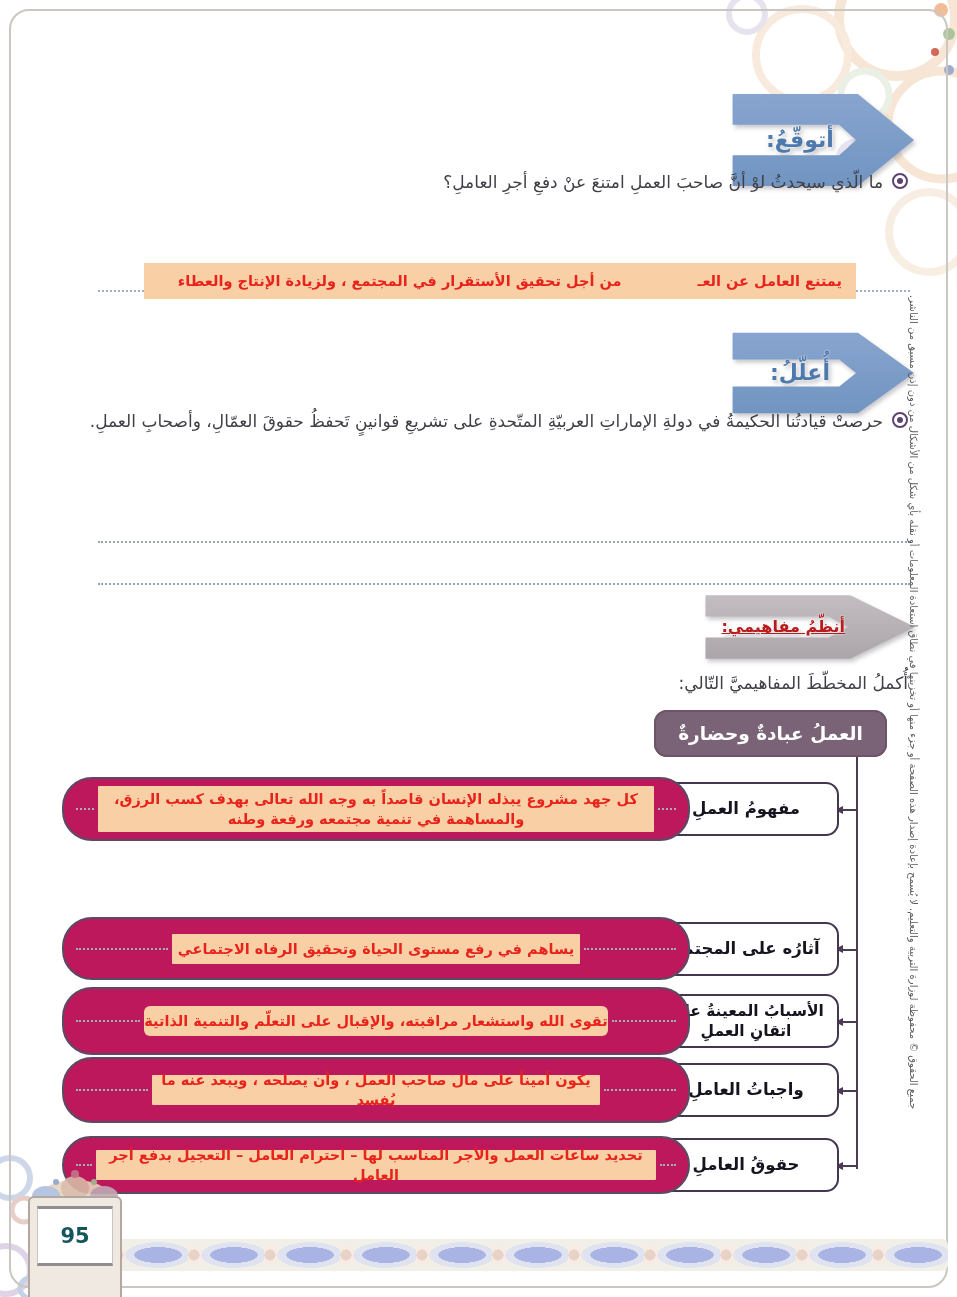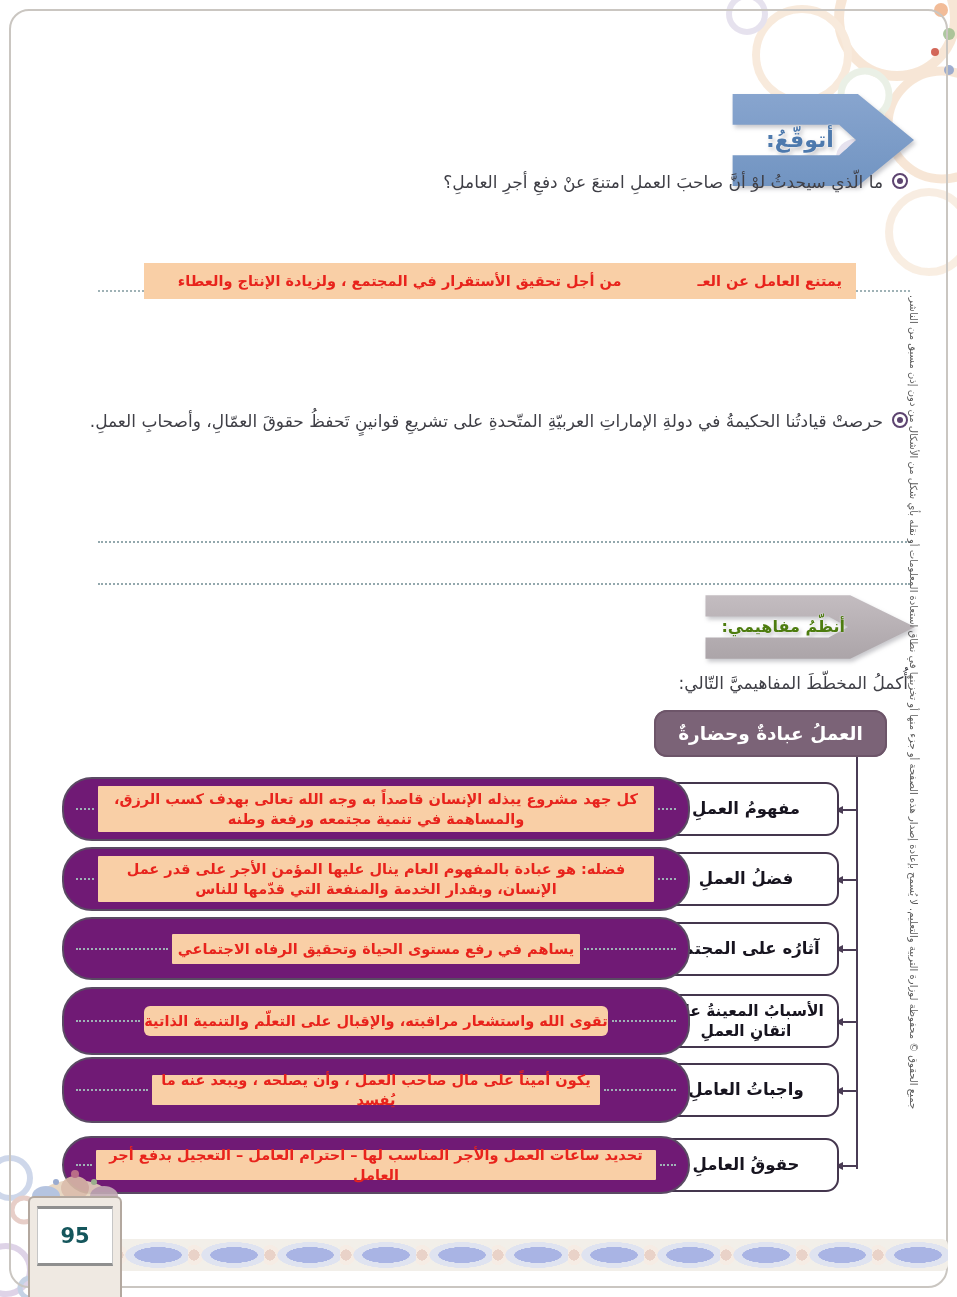--- a/index.html
+++ b/index.html
@@ -9,21 +9,21 @@
 
   
   .banner{position:absolute;filter:drop-shadow(2px 3px 2px rgba(110,110,120,.38));}
   .band{width:100%;height:100%;
         clip-path:polygon(3% 14%,70% 14%,100% 50%,70% 86%,3% 86%,3% 62%,60% 62%,69% 50%,60% 38%,3% 38%);}
   .banner.blue .band{background:linear-gradient(180deg,#8ca8d1 0%,#6d91bf 100%);}
   .banner.gray .band{background:linear-gradient(180deg,#c8c1c5 0%,#a7a0a4 100%);}
   .btext{position:absolute;left:6%;right:28%;top:36%;height:28%;display:flex;align-items:center;
          justify-content:center;font-weight:bold;font-size:22px;white-space:nowrap;}
   .banner.blue .btext{color:#4d79ad;text-shadow:0 0 2px #fff;}
-  .banner.gray .btext{color:#4d7c0f;text-shadow:0 0 2px #fff;}
+  .banner.gray .btext{color:#b91c1c;text-shadow:0 0 2px #fff;text-decoration:underline;}
 
   .line{position:absolute;text-align:right;color:#3f3f46;font-size:17px;line-height:38px;}
   .bullet{display:inline-block;vertical-align:middle;width:12px;height:12px;border:2.4px solid #5d4470;
           border-radius:50%;margin-left:9px;position:relative;top:-2px;}
   .bullet::after{content:'';position:absolute;left:3px;top:3px;width:6px;height:6px;border-radius:50%;background:#5d4470;}
 
   .dotline{position:absolute;border-bottom:2.6px dotted #93a8ad;}
 
   .ans-row{position:absolute;display:flex;align-items:flex-end;direction:rtl;}
   .lead{flex:1;border-bottom:2.6px dotted #9fb2b6;margin-bottom:7px;}
@@ -32,21 +32,21 @@
       font-size:14.5px;line-height:20px;display:flex;align-items:center;justify-content:center;}
 
   
   .map{position:absolute;left:60px;top:706px;width:845px;height:520px;}
   .map-header{position:absolute;right:18px;top:4px;width:233px;height:47px;background:#7b6377;
               border-radius:13px;color:#fff;font-weight:bold;font-size:18.5px;display:flex;
               align-items:center;justify-content:center;box-shadow:inset 0 0 0 2px #6d5569;}
   .vline{position:absolute;right:47px;top:51px;width:2px;height:412px;background:#4a3c55;}
   .map-row{position:absolute;left:0;right:0;}
   .oval{position:absolute;left:2px;width:600px;top:0;bottom:0;border:2px solid #5a4a63;border-radius:30px;
-        display:flex;align-items:center;direction:rtl;padding:0 12px;gap:4px;background:#701a75;}
+        display:flex;align-items:center;direction:rtl;padding:0 12px;gap:4px;background:#be185d;}
   .oval .lead{margin-bottom:0;}
   .oval .hl{border-radius:1px;}
   .gap-dots{position:absolute;right:236px;top:50%;transform:translateY(-60%);color:#8a8a8a;
             font-size:11px;letter-spacing:2px;}
   .row-label{position:absolute;right:66px;width:170px;top:50%;transform:translateY(-50%);background:#fff;
              border:2.2px solid #44364e;border-radius:13px;min-height:44px;display:flex;align-items:center;
              justify-content:center;text-align:center;font-weight:bold;font-size:16.5px;color:#17141f;
              padding:3px 6px;line-height:1.3;}
   .branch{position:absolute;right:49px;width:17px;top:50%;height:0;border-top:2px solid #4a3c55;}
   .branch::before{content:'';position:absolute;left:-8px;top:-5.5px;width:0;height:0;
@@ -120,20 +120,24 @@
 
   <div class="ans-row" style="left:98px;top:259px;width:812px;height:40px;">
     <div class="stub" style="width:54px;"></div>
     <div class="hl" style="width:712px;height:36px;justify-content:flex-start;padding:0 14px;gap:76px;box-sizing:border-box;">
       <span>يمتنع العامل عن العـ</span>
       <span>من أجل تحقيق الأستقرار في المجتمع ، ولزيادة الإنتاج والعطاء</span>
     </div>
     <div class="lead"></div>
   </div>
 
+  <div class="banner blue" style="left:727px;top:317px;width:187px;height:112px;">
+    <div class="band"></div>
+    <div class="btext">أُعلّلُ:</div>
+  </div>
 
   <div class="line" style="left:62px;top:400px;width:846px;line-height:42px;">
     <span class="bullet"></span><span>حرصتْ قيادتُنا الحكيمةُ في دولةِ الإماراتِ العربيّةِ المتّحدةِ على تشريعِ قوانينٍ تَحفظُ حقوقَ العمّالِ، وأصحابِ العملِ.</span>
   </div>
 
   <div class="dotline" style="left:98px;top:505px;width:812px;height:36px;"></div>
   <div class="dotline" style="left:98px;top:547px;width:812px;height:36px;"></div>
 
   <div class="banner gray" style="left:699px;top:583px;width:216px;height:88px;">
     <div class="band"></div>
@@ -152,30 +156,20 @@
       <div class="branch"></div>
       <div class="row-label">مفهومُ العملِ</div>
       <div class="gap-dots">...</div>
       <div class="oval">
         <div class="lead" style="min-width:4px;"></div>
         <div class="hl" style="width:556px;height:46px;padding:2px 6px;box-sizing:border-box;">كل جهد مشروع يبذله الإنسان قاصداً به وجه الله تعالى بهدف كسب الرزق، والمساهمة في تنمية مجتمعه ورفعة وطنه</div>
         <div class="lead" style="min-width:4px;"></div>
       </div>
     </div>
 
-    <div class="map-row" style="top:141px;height:64px;">
-      <div class="branch"></div>
-      <div class="row-label">فضلُ العملِ</div>
-      <div class="gap-dots">...</div>
-      <div class="oval">
-        <div class="lead" style="min-width:4px;"></div>
-        <div class="hl" style="width:556px;height:46px;padding:2px 6px;box-sizing:border-box;">فضله: هو عبادة بالمفهوم العام ينال عليها المؤمن الأجر على قدر عمل الإنسان، وبقدار الخدمة والمنفعة التي قدّمها للناس</div>
-        <div class="lead" style="min-width:4px;"></div>
-      </div>
-    </div>
 
     <div class="map-row" style="top:211px;height:63px;">
       <div class="branch"></div>
       <div class="row-label">آثارُه على المجتمعِ</div>
       <div class="gap-dots">...</div>
       <div class="oval">
         <div class="lead"></div>
         <div class="hl" style="width:408px;height:30px;">يساهم في رفع مستوى الحياة وتحقيق الرفاه الاجتماعي</div>
         <div class="lead"></div>
       </div>

